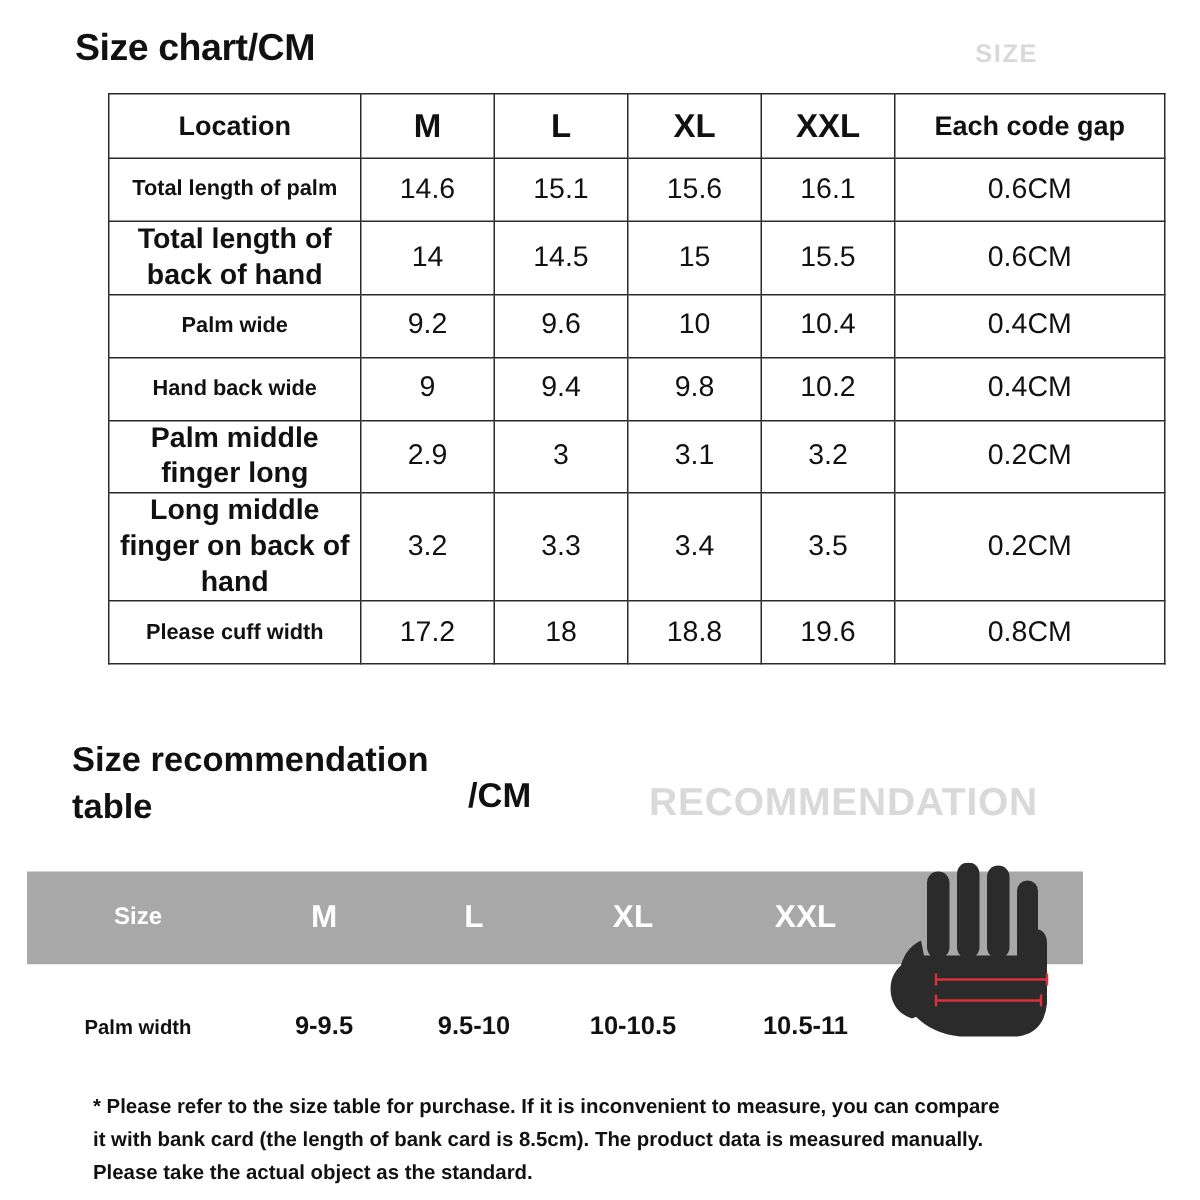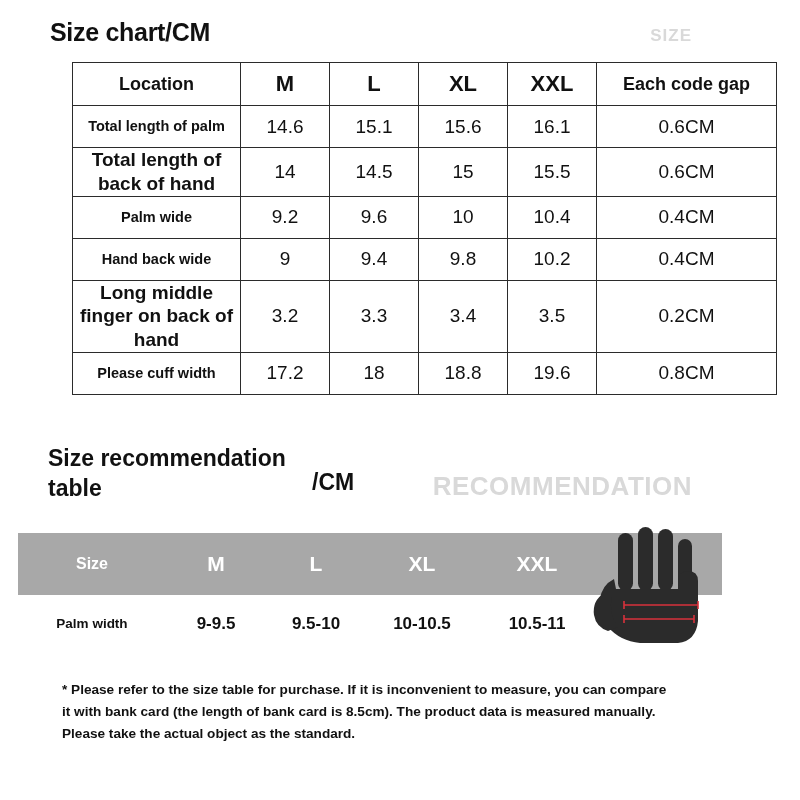--- a/index.html
+++ b/index.html
@@ -164,21 +164,21 @@
   }
   .rec-row {
     position: absolute;
     left: 0;
     width: 704px;
     height: 62px;
     display: flex;
     align-items: center;
   }
   .rec-row.top { top: 0; }
-  .rec-row.bottom { top: 60px; }
+  .rec-row.bottom { top: 72px; }
   .rec-cell {
     text-align: center;
     font-weight: bold;
     color: #ffffff;
   }
   .rec-row.top .rec-cell { font-size: 21px; }
   .rec-row.top .rec-cell.lbl { font-size: 16px; }
   .rec-row.bottom .rec-cell {
     color: #111111;
     font-size: 17px;
@@ -270,20 +270,28 @@
 
         <tr>
           <td class="loc-col big">Hand back wide</td>
           <td>9</td>
           <td>9.4</td>
           <td>9.8</td>
           <td>10.2</td>
           <td class="gap-col">0.4CM</td>
         </tr>
 
+        <tr>
+          <td class="loc-col">Palm middle finger long</td>
+          <td>2.9</td>
+          <td>3</td>
+          <td>3.1</td>
+          <td>3.2</td>
+          <td class="gap-col">0.2CM</td>
+        </tr>
 
         <tr>
           <td class="loc-col">Long middle finger on back of hand</td>
           <td>3.2</td>
           <td>3.3</td>
           <td>3.4</td>
           <td>3.5</td>
           <td class="gap-col">0.2CM</td>
         </tr>
 

